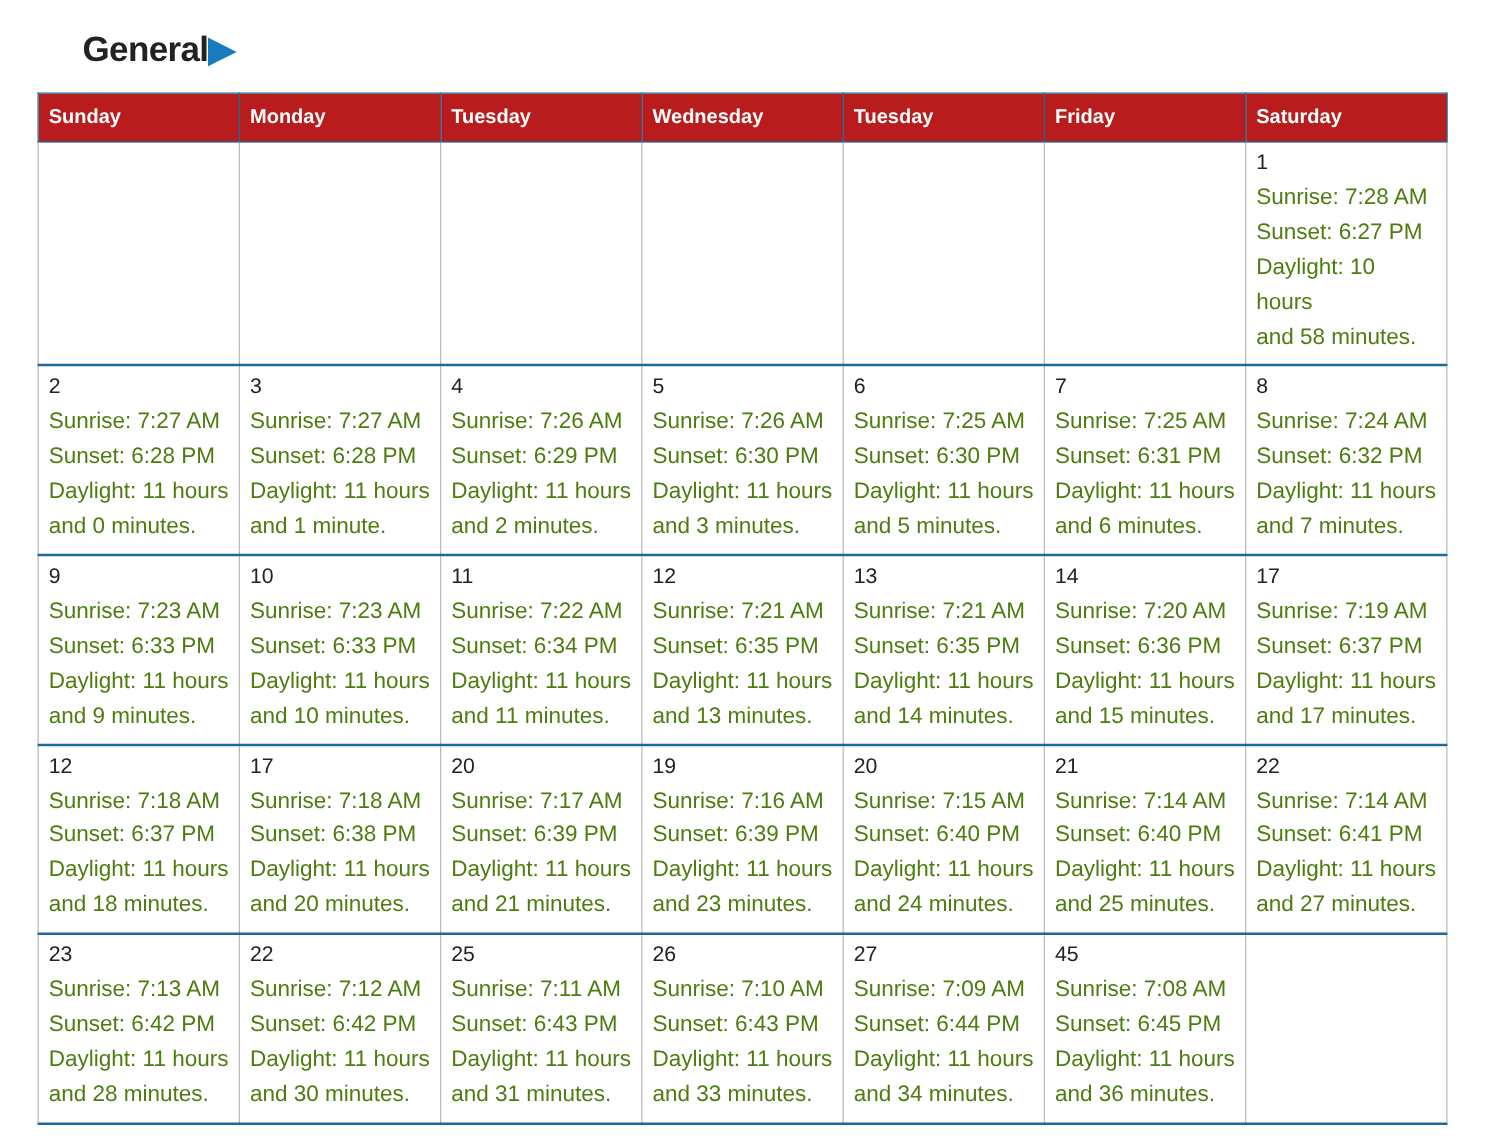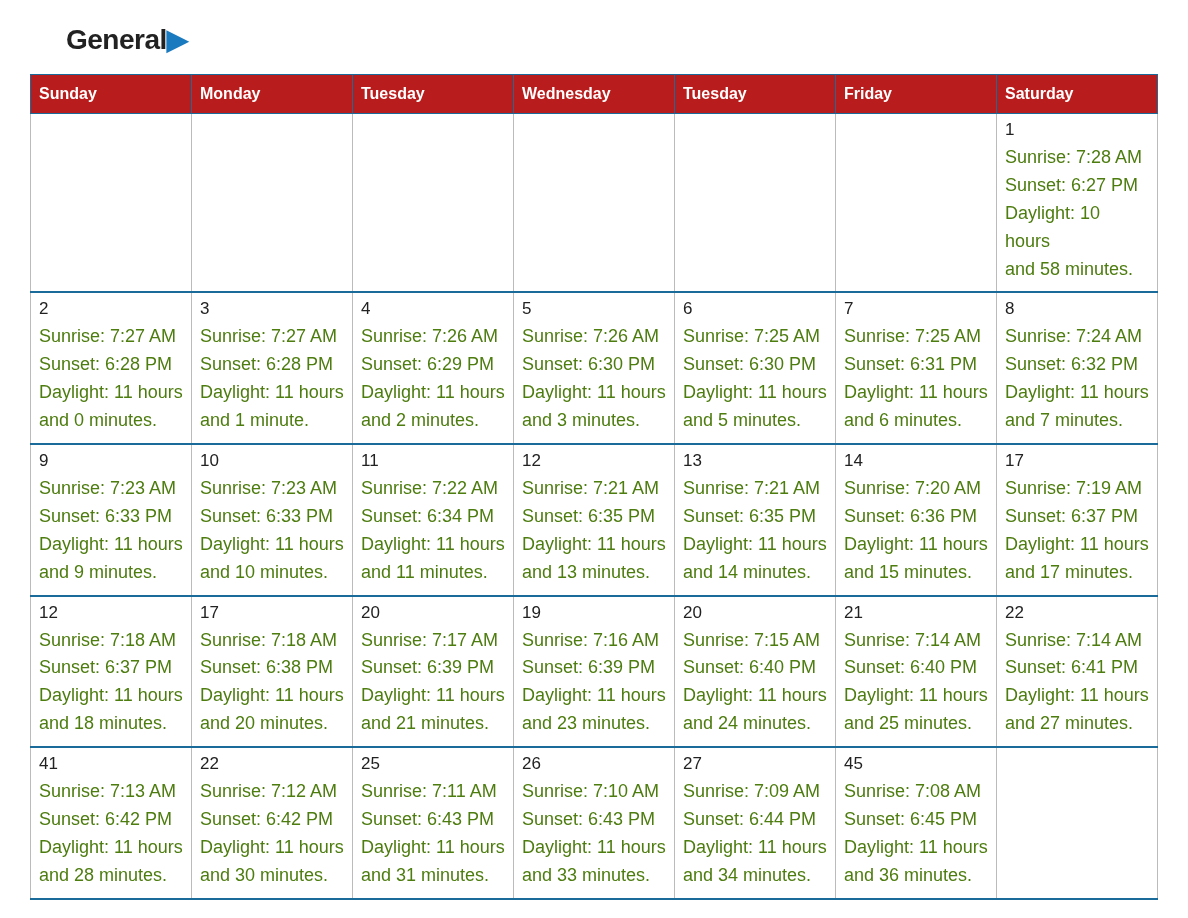--- a/index.html
+++ b/index.html
@@ -230,21 +230,21 @@
           <span class="day-number">21</span>
           <div class="day-info">Sunrise: 7:14 AM<br>Sunset: 6:40 PM<br>Daylight: 11 hours<br>and 25 minutes.</div>
         </td>
         <td>
           <span class="day-number">22</span>
           <div class="day-info">Sunrise: 7:14 AM<br>Sunset: 6:41 PM<br>Daylight: 11 hours<br>and 27 minutes.</div>
         </td>
       </tr>
       <tr class="last-row">
         <td>
-          <span class="day-number">41</span>
+          <span class="day-number">23</span>
           <div class="day-info">Sunrise: 7:13 AM<br>Sunset: 6:42 PM<br>Daylight: 11 hours<br>and 28 minutes.</div>
         </td>
         <td>
           <span class="day-number">22</span>
           <div class="day-info">Sunrise: 7:12 AM<br>Sunset: 6:42 PM<br>Daylight: 11 hours<br>and 30 minutes.</div>
         </td>
         <td>
           <span class="day-number">25</span>
           <div class="day-info">Sunrise: 7:11 AM<br>Sunset: 6:43 PM<br>Daylight: 11 hours<br>and 31 minutes.</div>
         </td>

